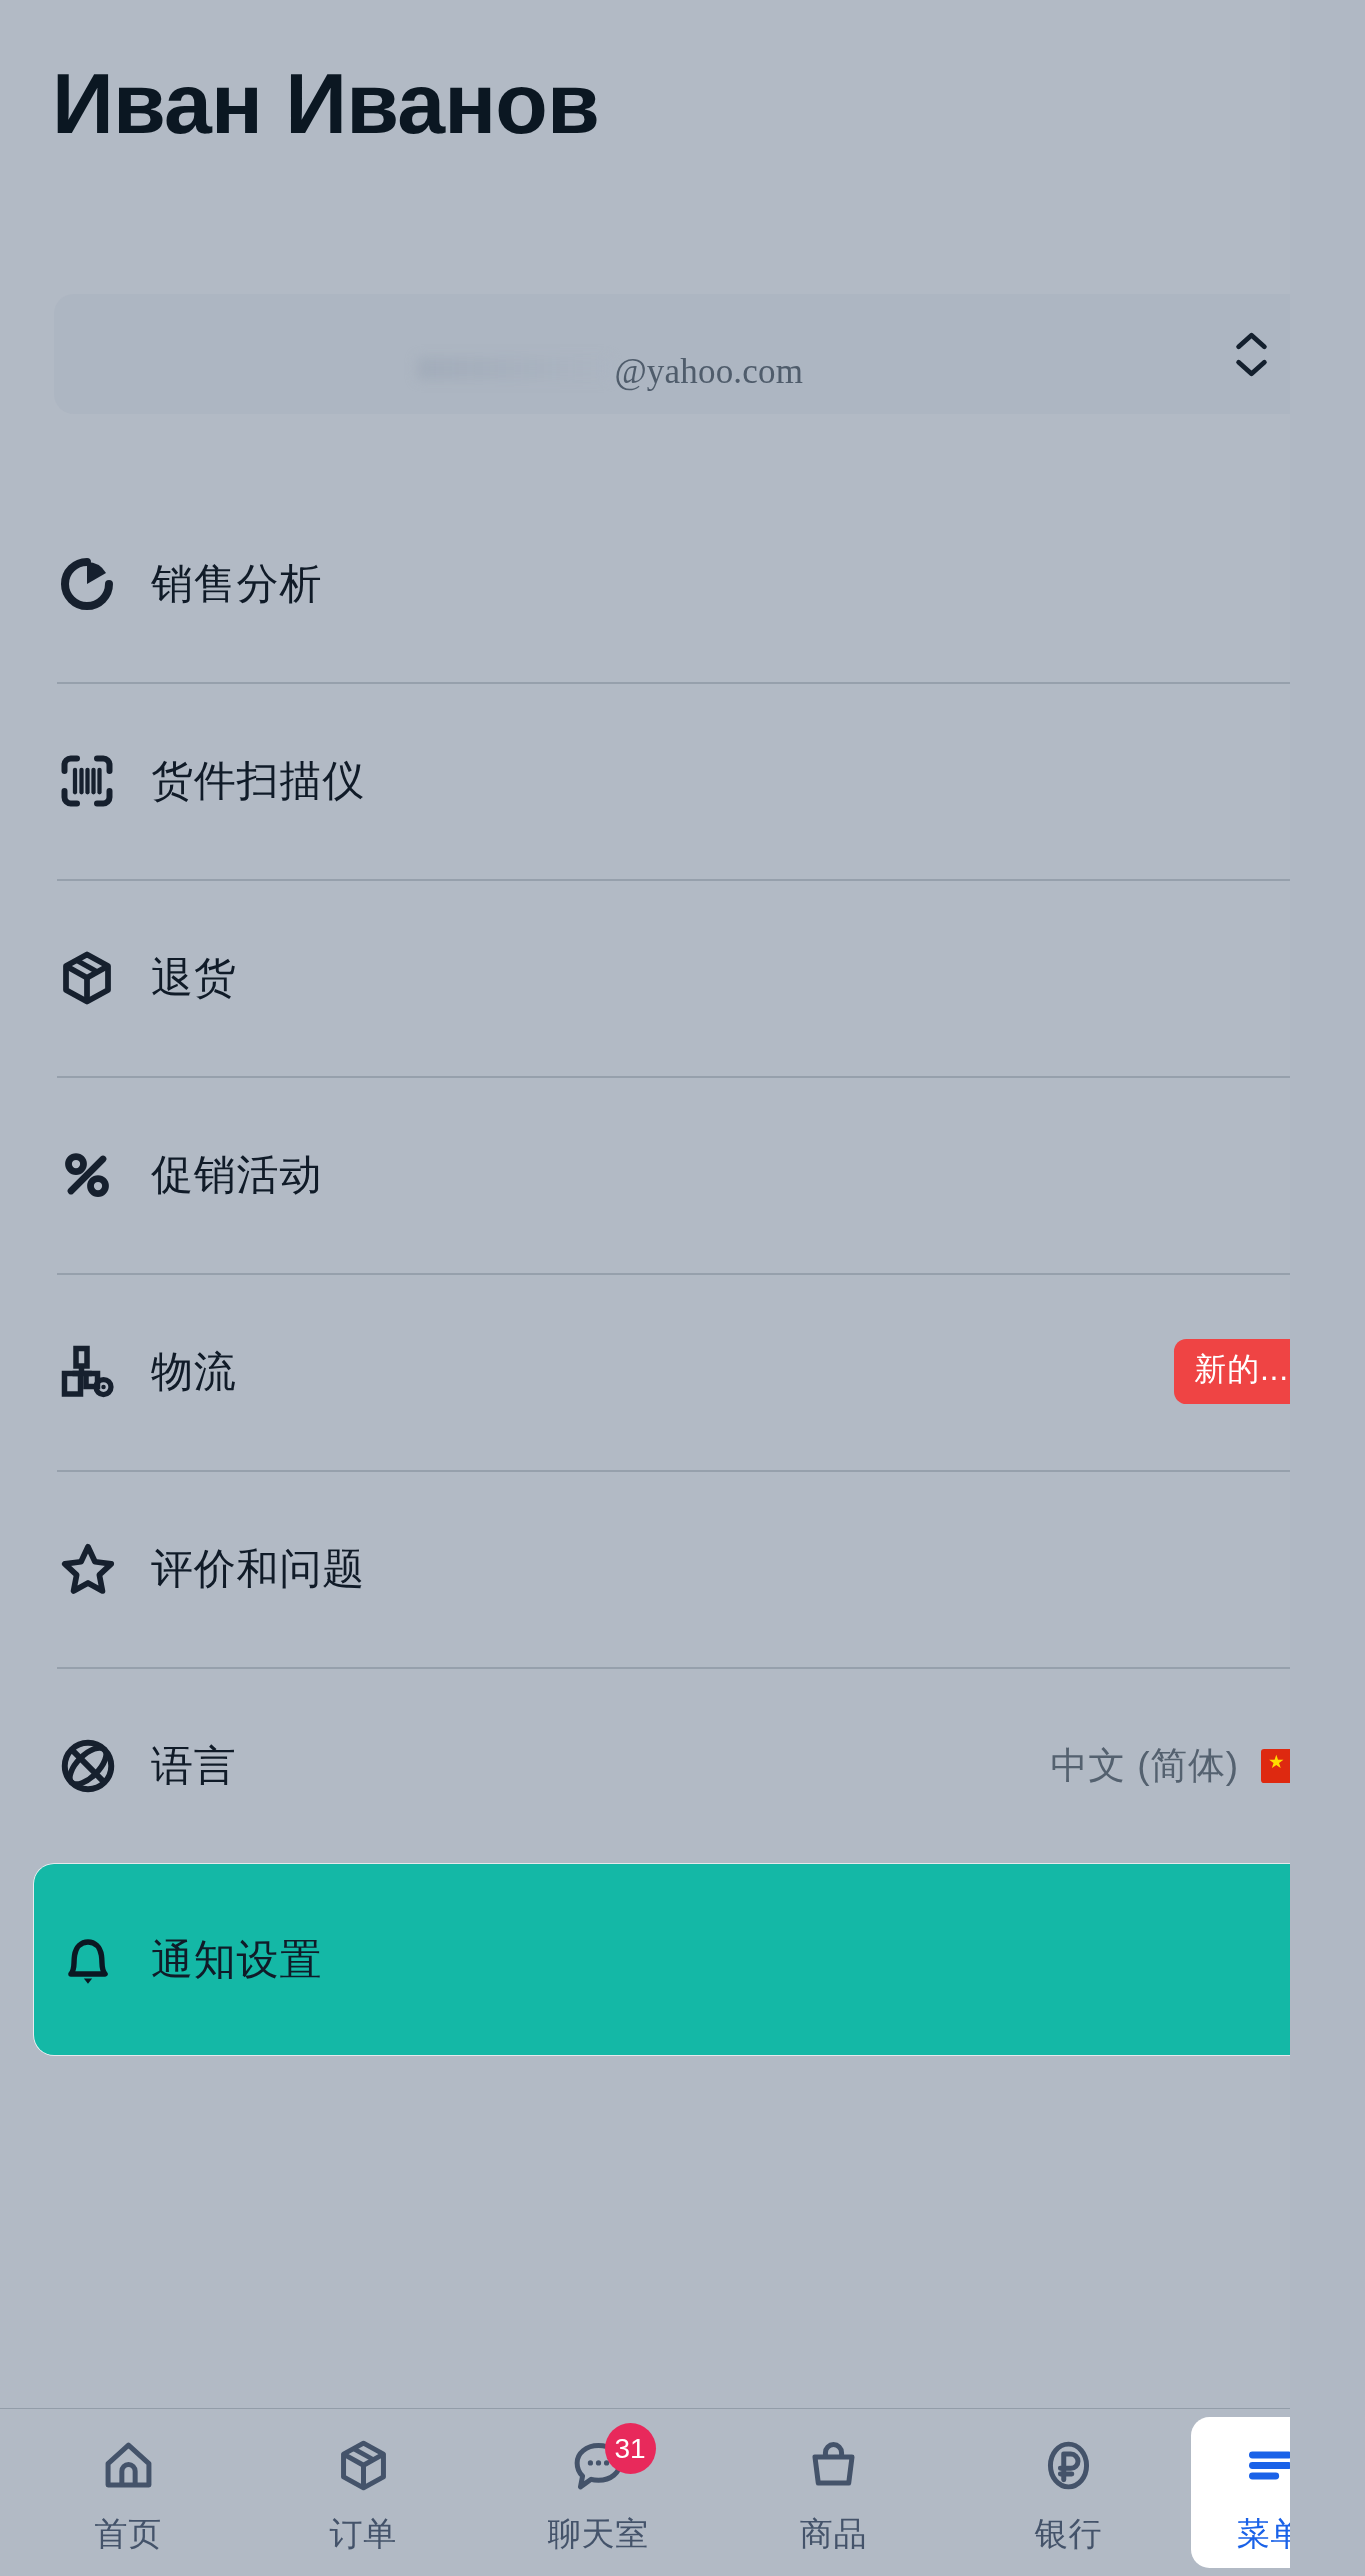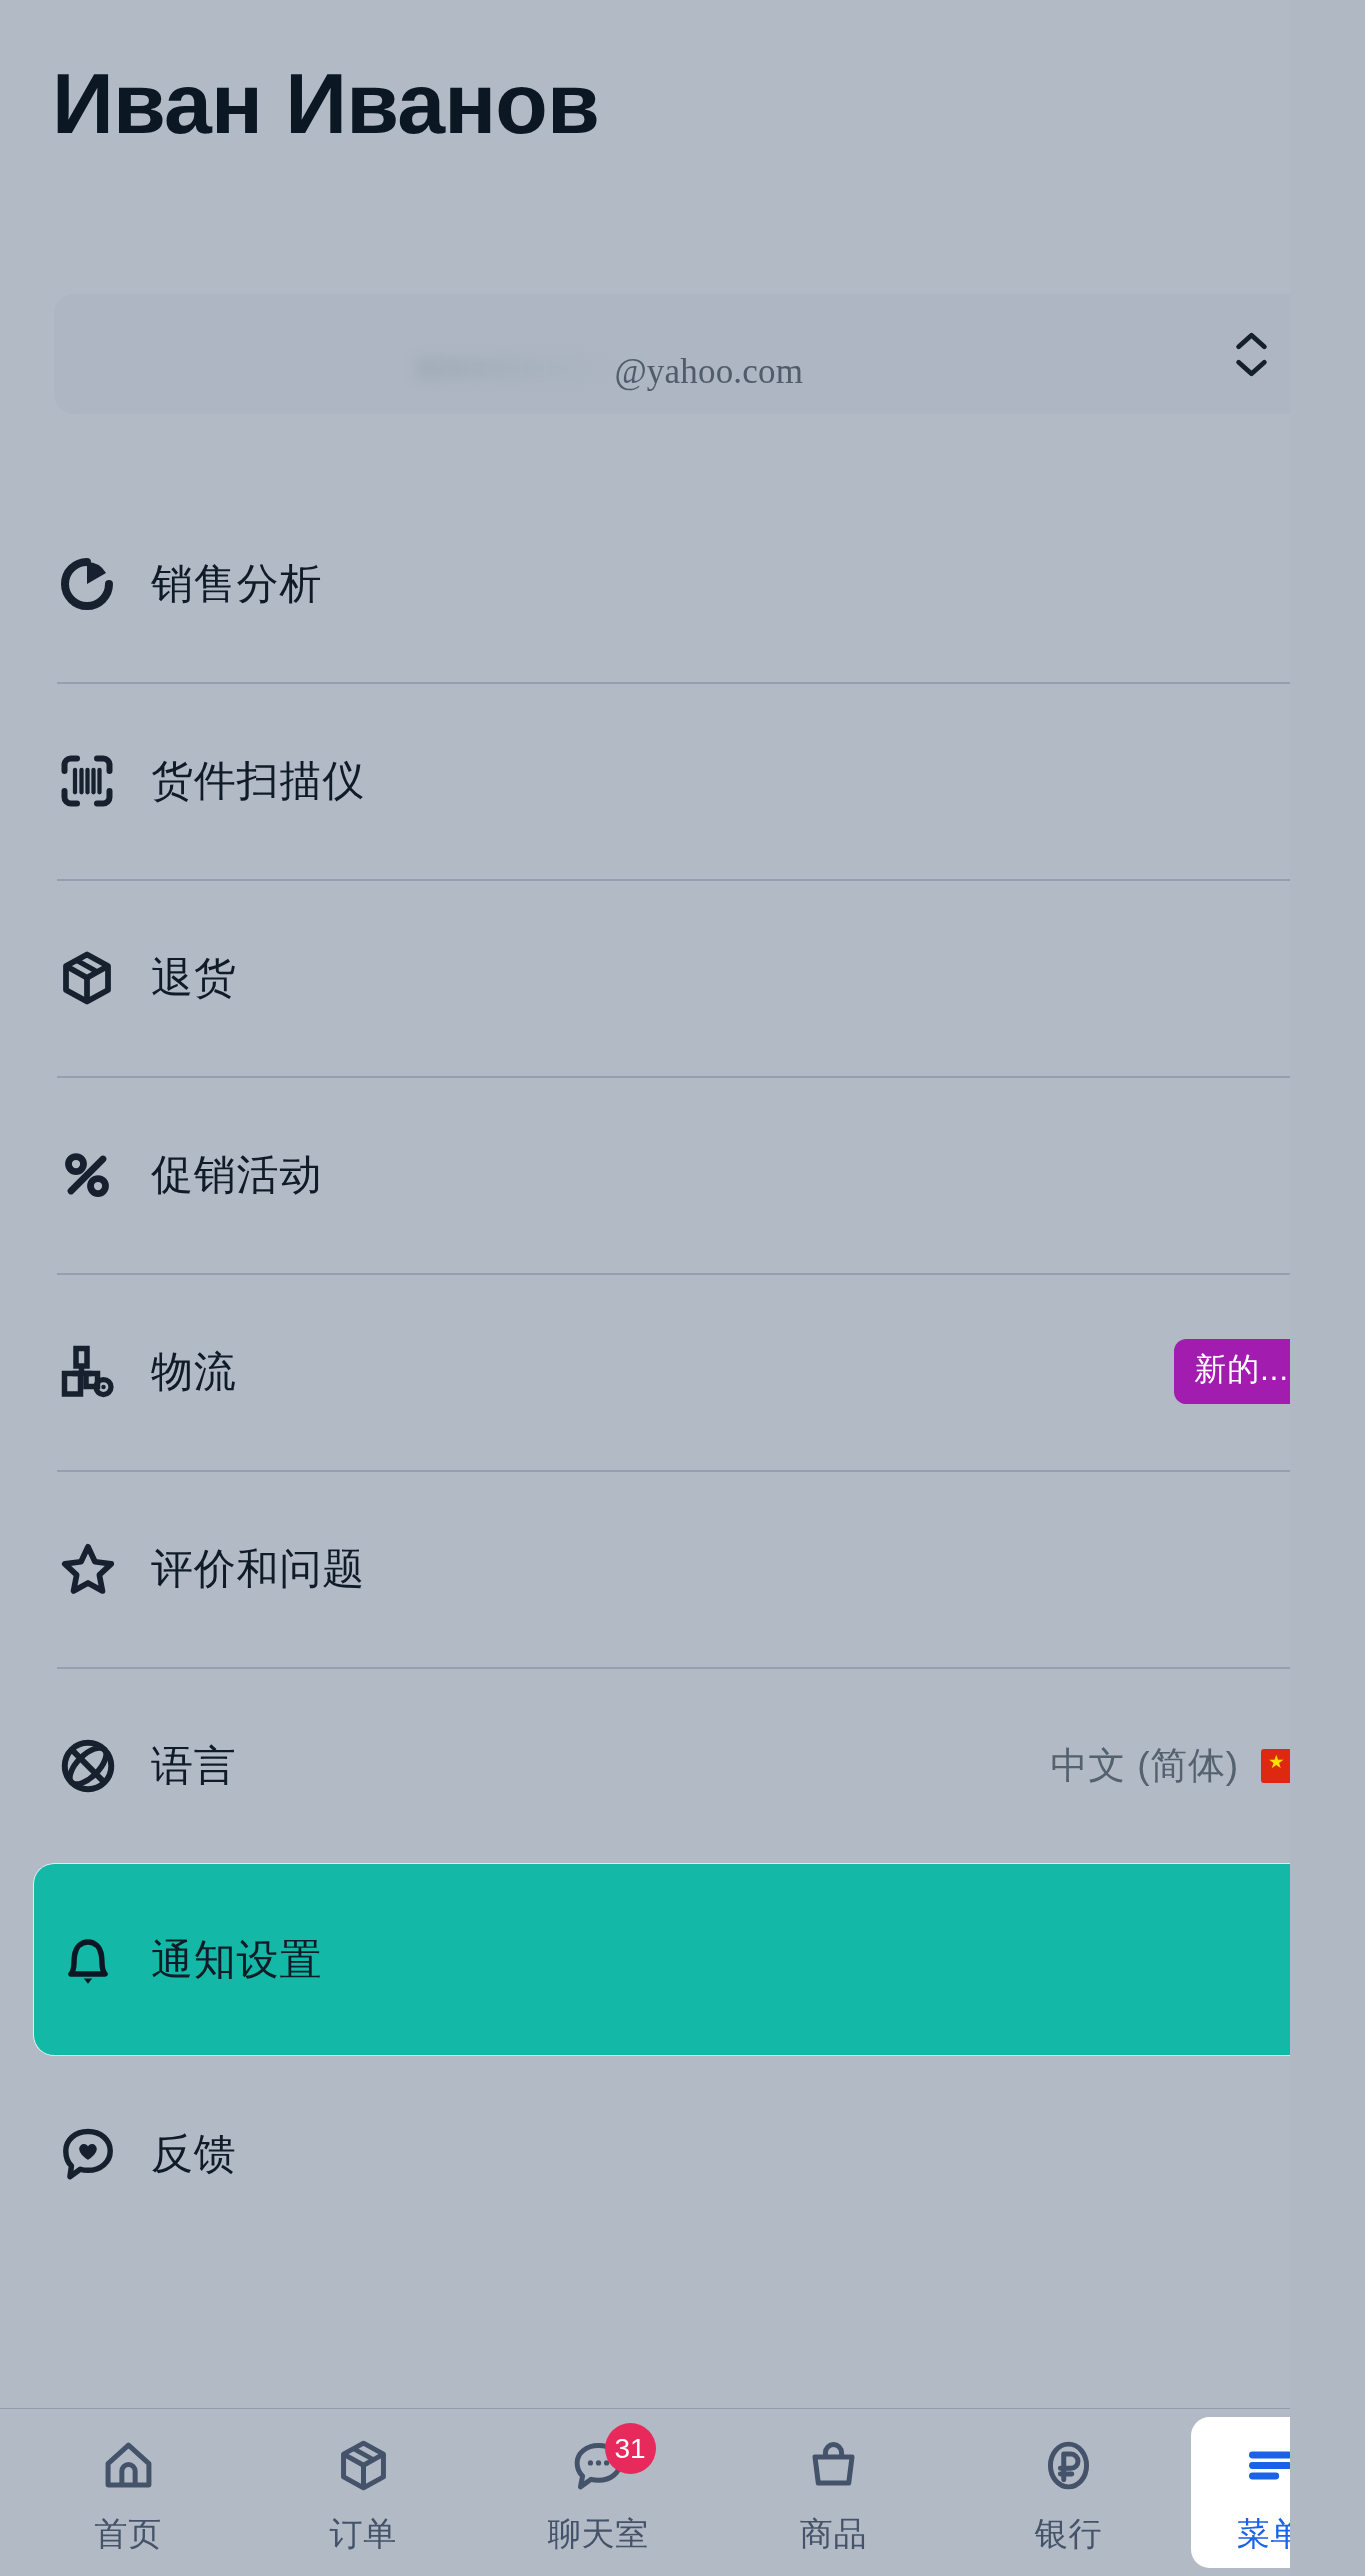--- a/index.html
+++ b/index.html
@@ -138,21 +138,21 @@
   .flag-cn::after {
     content: "★";
     position: absolute;
     left: 7px;
     top: 0.8px;
     color: #ffde00;
     font-size: 18.5px;
     line-height: 26px;
   }
   .badge-new {
-    background: #a21caf;
+    background: #ef4444;
     color: #ffffff;
     font-size: 32px;
     border-radius: 12.3px;
     padding: 9.3px 20px 12.3px 20px;
     letter-spacing: 0.8px;
     white-space: nowrap;
   }
 
   
   .menu-row.highlight {
@@ -350,30 +350,20 @@
       <span class="menu-icon">
         <svg width="62" height="62" viewBox="0 0 24 24">
           <path d="M5.4 17.4 C7.1 15.4 6.3 13.4 6.8 10.2 C7.3 6.9 9.4 5 12 5 C14.6 5 16.7 6.9 17.2 10.2 C17.7 13.4 16.9 15.4 18.6 17.4 Z" fill="none" stroke="#0b1722" stroke-width="2.1" stroke-linejoin="round"></path>
           <path d="M10.4 19.2 L13.6 19.2 L12 21.2 Z" fill="#0b1722"></path>
         </svg>
       </span>
       <span class="menu-label">通知设置</span>
       <span class="menu-spacer"></span>
     </div>
 
-    <div class="menu-row">
-      <span class="menu-icon">
-        <svg width="62" height="62" viewBox="0 0 24 24">
-          <path d="M12 3.3 C17 3.3 20.6 6.6 20.6 10.8 C20.6 15 17 18.3 12 18.3 C10.9 18.3 9.9 18.2 9 17.9 L5 20.8 L5.6 16.6 C4 15.1 3.4 13.1 3.4 10.8 C3.4 6.6 7 3.3 12 3.3 Z" fill="none" stroke="#16202e" stroke-width="2.1" stroke-linejoin="round"></path>
-          <path d="M12 14.3 C12 14.3 8.6 12.3 8.6 10.1 C8.6 8.9 9.5 8.1 10.5 8.1 C11.2 8.1 11.7 8.5 12 9 C12.3 8.5 12.8 8.1 13.5 8.1 C14.5 8.1 15.4 8.9 15.4 10.1 C15.4 12.3 12 14.3 12 14.3 Z" fill="#16202e"></path>
-        </svg>
-      </span>
-      <span class="menu-label">反馈</span>
-      <span class="menu-spacer"></span>
-    </div>
 
 
   </div>
 
   <div class="bottom-nav">
 
     <div class="nav-item">
       <span class="nav-icon">
         <svg width="57" height="57" viewBox="0 0 24 24">
           <path d="M3.4 11.2 L12 3.4 L20.6 11.2 V20.2 H3.4 Z" fill="none" stroke="#44536a" stroke-width="2.1" stroke-linejoin="round"></path>

